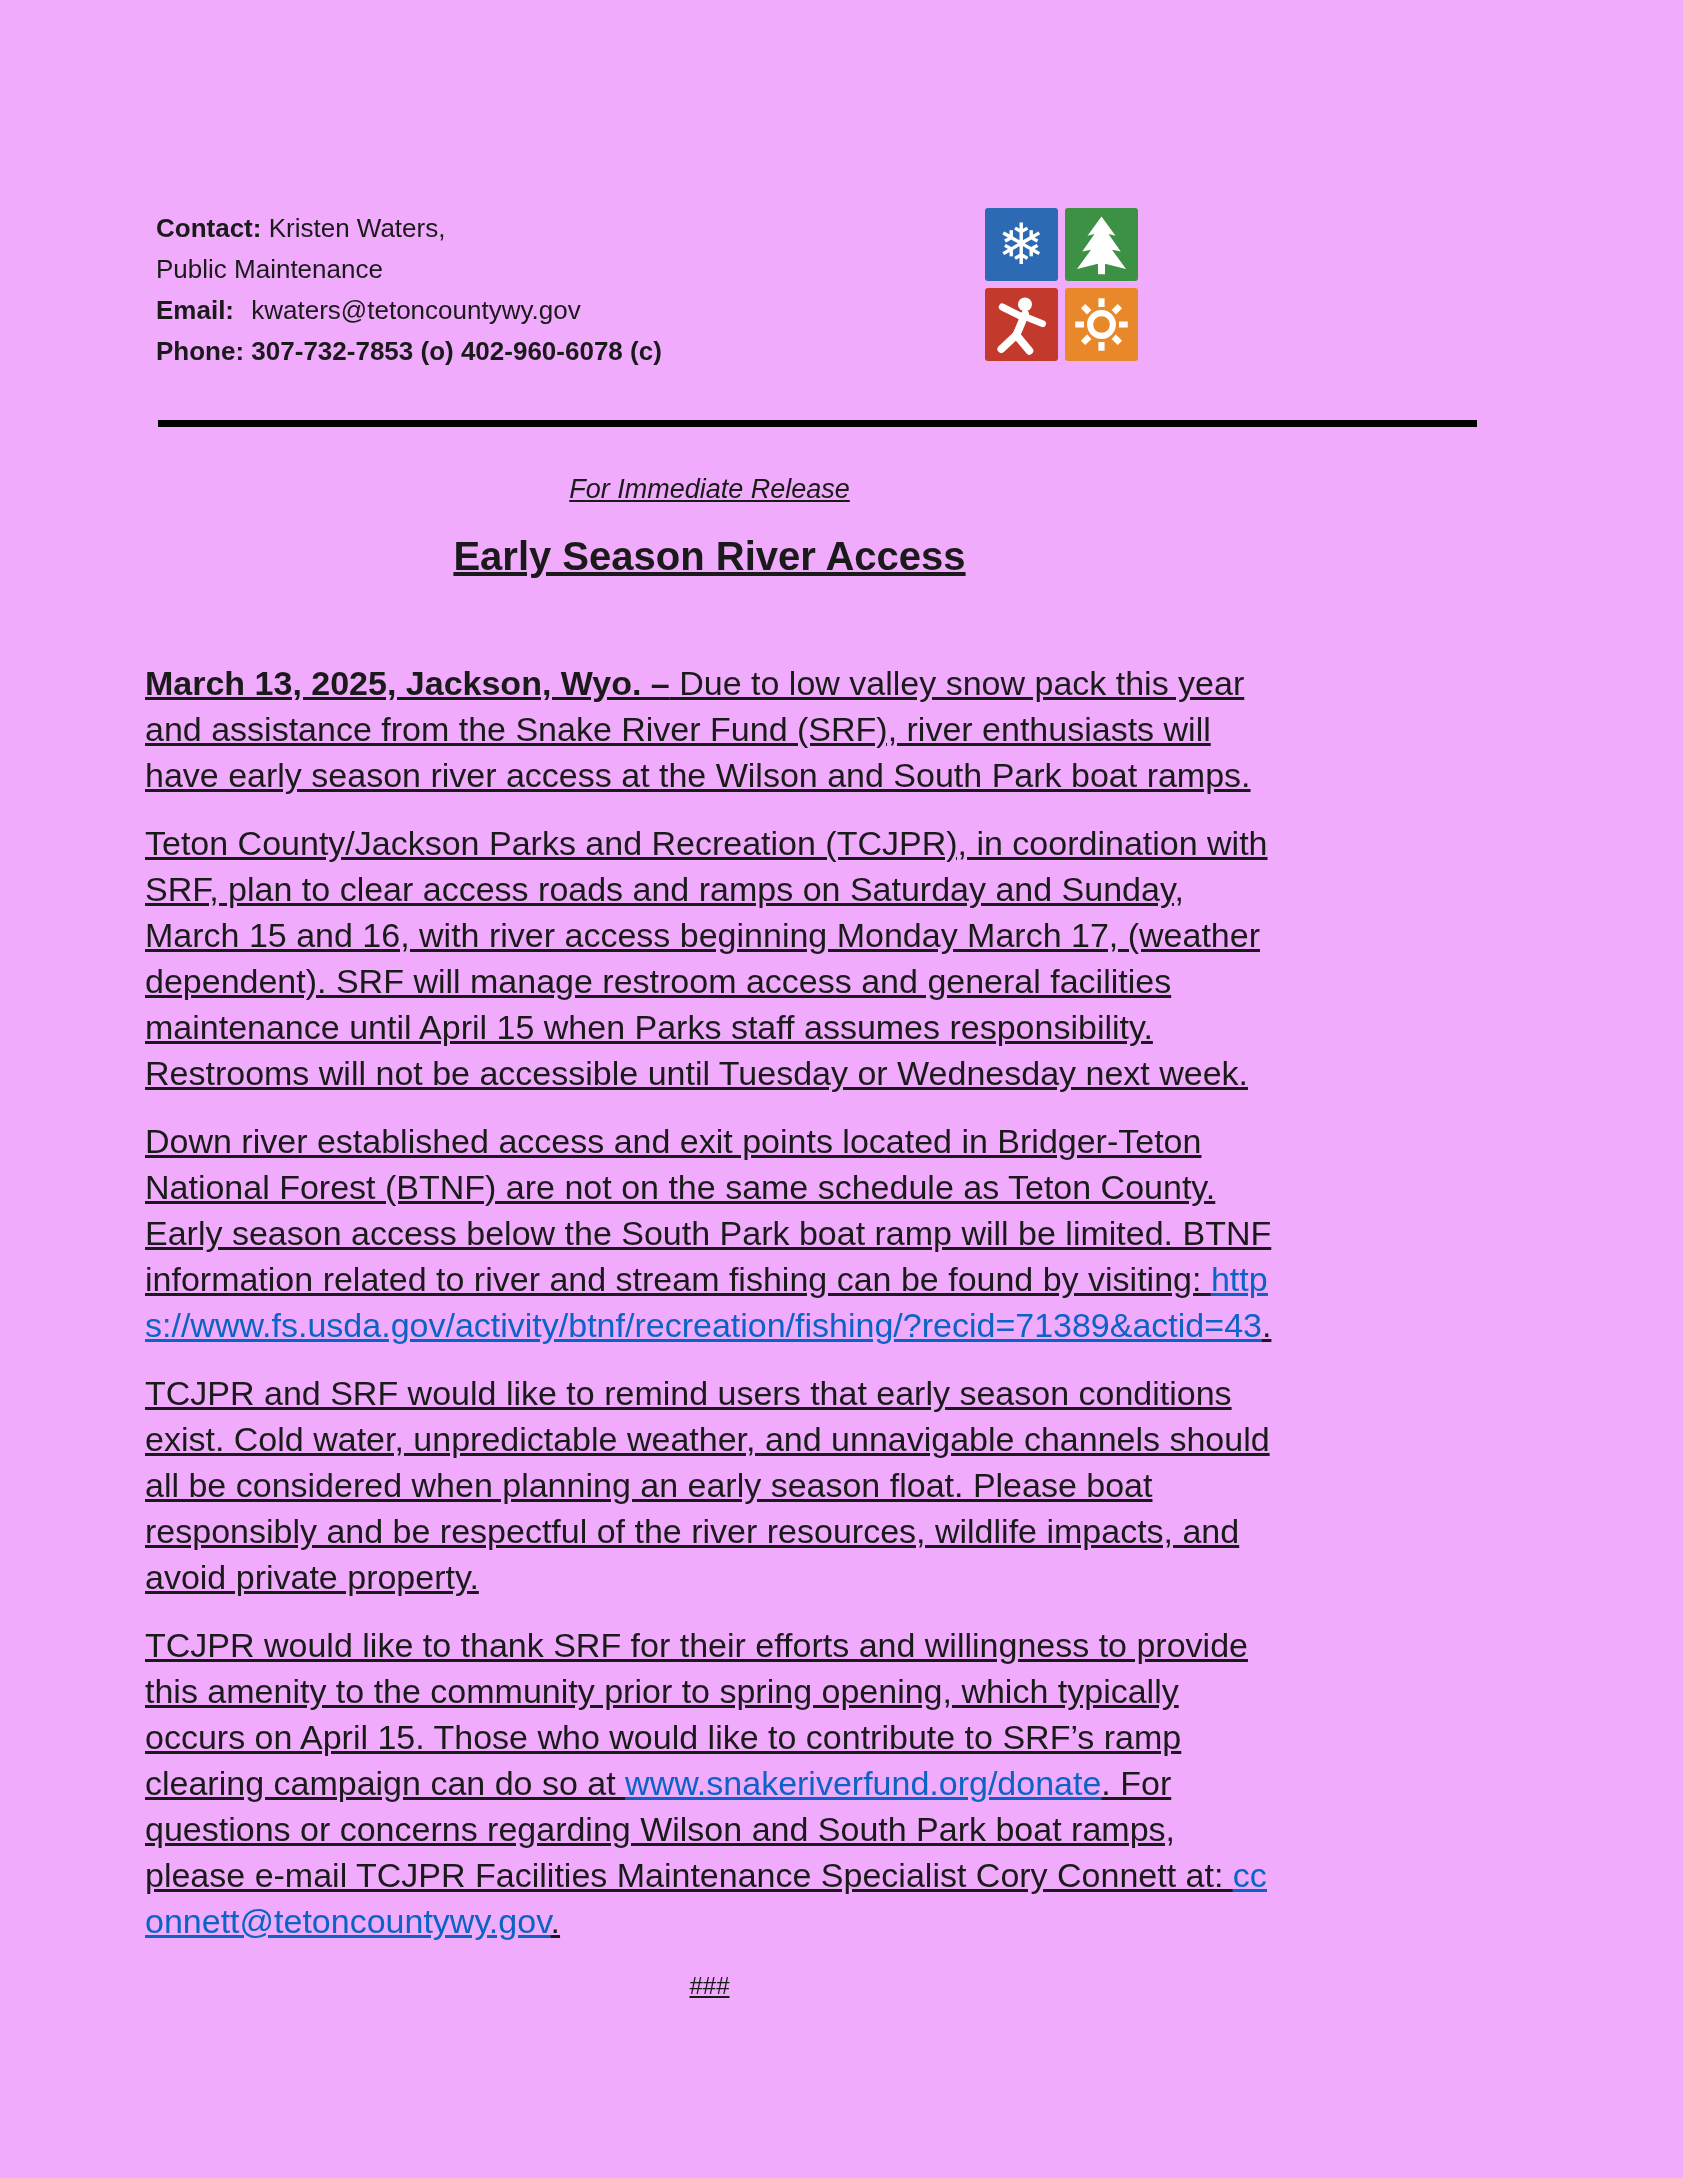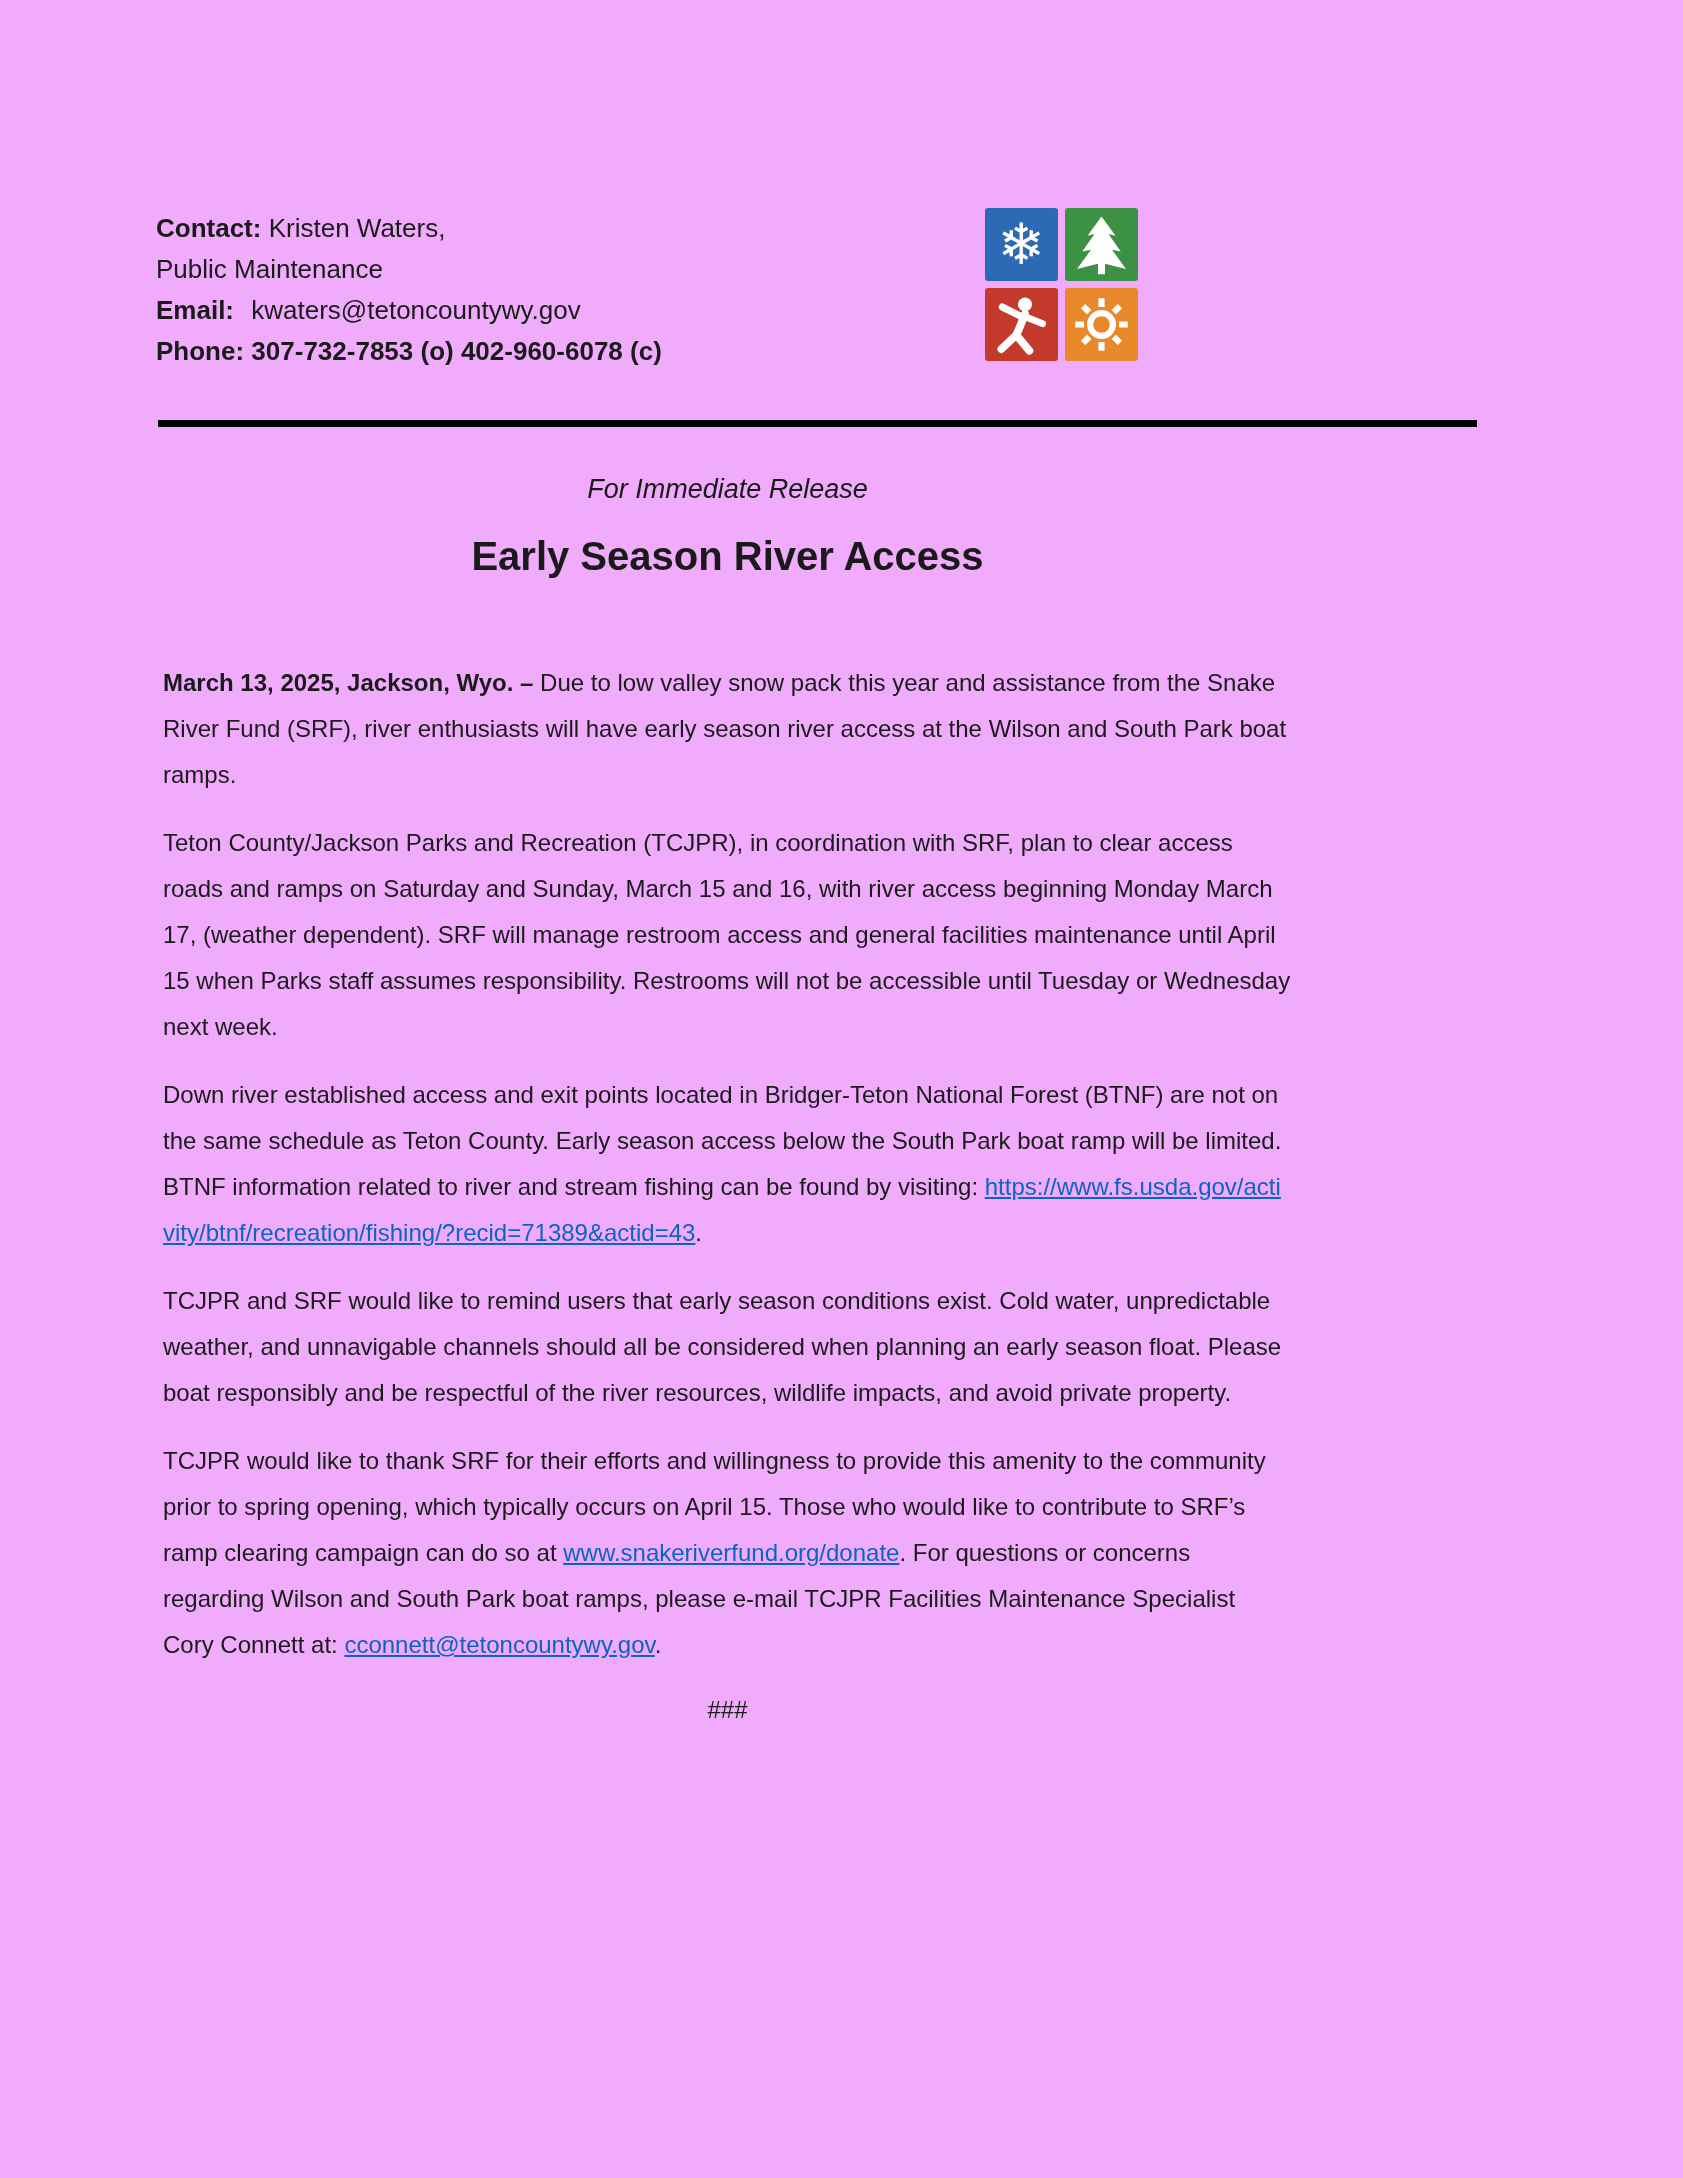--- a/index.html
+++ b/index.html
@@ -85,41 +85,42 @@
     left: 158px;
     top: 420px;
     width: 1319px;
     height: 7px;
     background: #000000;
   }
 
   
   .content {
     position: absolute;
-    left: 163px;
+    left: 145px;
     top: 469px;
     width: 1129px;
+    text-decoration: underline;
   }
   .release {
     margin: 0;
     text-align: center;
     font-style: italic;
     font-size: 27px;
     line-height: 40px;
   }
   .title {
     margin: 26px 0 83px 0;
     text-align: center;
     font-weight: 700;
     font-size: 40px;
     line-height: 42px;
   }
   .para {
     margin: 0 0 22px 0;
-    font-size: 24px;
+    font-size: 34px;
     line-height: 46px;
     text-align: left;
   }
   .para strong { font-weight: 700; }
   a.link {
     color: #0b63c5;
     text-decoration: underline;
     cursor: pointer;
     word-break: break-all;
   }

